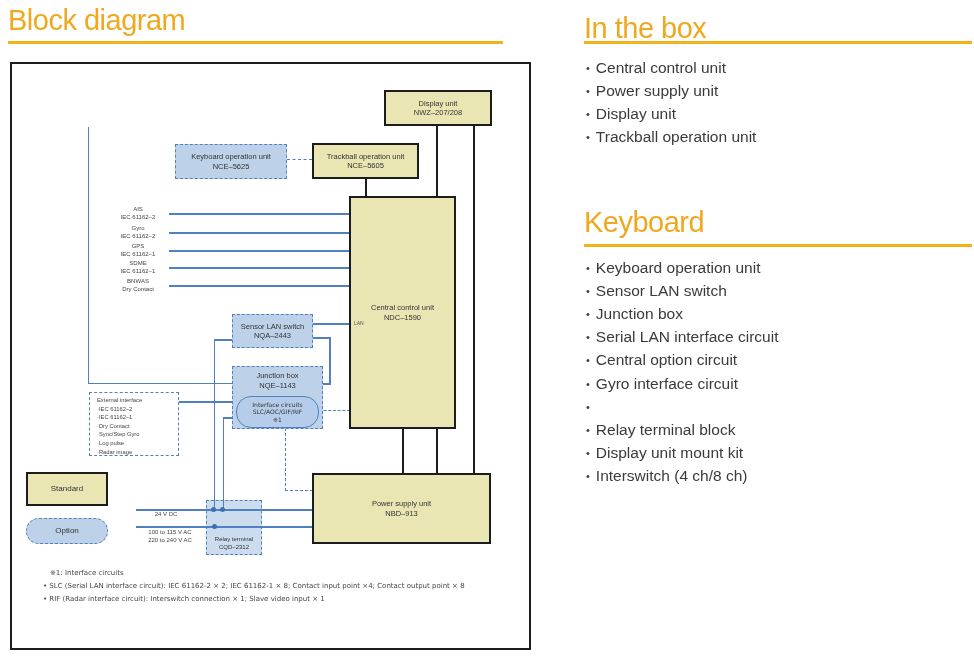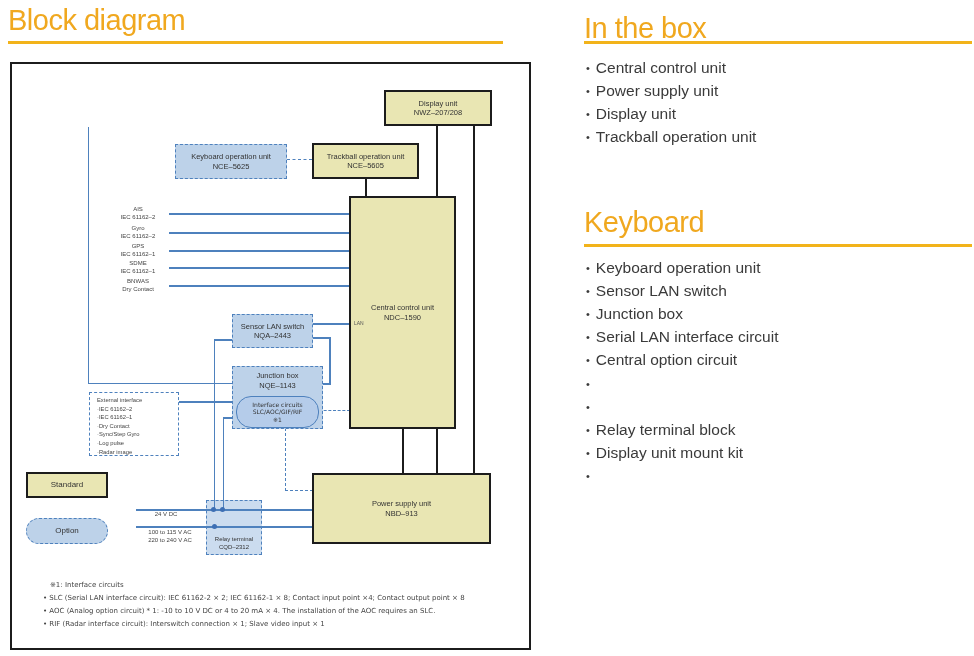--- a/index.html
+++ b/index.html
@@ -36,21 +36,21 @@
   .wh{position:absolute;height:1.6px;background:#4E81BD;z-index:2;}
   .wv{position:absolute;width:1.6px;background:#4E81BD;z-index:2;}
   .whd{position:absolute;height:0;border-top:1.6px dashed #4E81BD;z-index:2;}
   .wvd{position:absolute;width:0;border-left:1.6px dashed #4E81BD;z-index:2;}
   .kv{position:absolute;width:2px;background:#1C1C1C;z-index:2;}
   .dot{position:absolute;width:5px;height:5px;border-radius:50%;background:#3D6FB4;z-index:5;}
   
   .sig{position:absolute;left:110px;width:56px;text-align:center;font-size:6px;line-height:7.5px;color:#444;z-index:2;}
   .plabel{position:absolute;font-size:6px;color:#444;text-align:center;line-height:7.5px;z-index:2;}
   .notes{position:absolute;left:43px;top:567px;font-size:7px;color:#444;line-height:12.9px;z-index:2;
-         font-family:"DejaVu Sans",sans-serif;white-space:nowrap;margin-top:12px;}
+         font-family:"DejaVu Sans",sans-serif;white-space:nowrap;}
   .notes .first{padding-left:7px;}
 </style>
 </head>
 <body>
 
 <div class="canvas">
 
   <div class="h1" style="left:8px;top:4px;">Block diagram</div>
   <div class="rule" style="left:8px;top:41px;width:495px;"></div>
 
@@ -93,34 +93,36 @@
     <div class="li">
         <span class="blt">•</span>
         <span>Serial LAN interface circuit</span>
       </div>
     <div class="li">
         <span class="blt">•</span>
         <span>Central option circuit</span>
       </div>
     <div class="li">
         <span class="blt">•</span>
+        <span>Gyro interface circuit</span>
       </div>
     <div class="li">
         <span class="blt">•</span>
       </div>
     <div class="li">
         <span class="blt">•</span>
         <span>Relay terminal block</span>
       </div>
     <div class="li">
         <span class="blt">•</span>
         <span>Display unit mount kit</span>
       </div>
     <div class="li">
         <span class="blt">•</span>
+        <span>Interswitch (4 ch/8 ch)</span>
       </div>
   </div>
 
   <div class="frame"></div>
 
   <div class="relay">
     <div class="txt">
       <div>Relay terminal</div>
       <div>CQD–2312</div>
     </div>
@@ -194,21 +196,21 @@
   <div class="ext">
     <div>External interface</div>
     <div>·IEC 61162–2</div>
     <div>·IEC 61162–1</div>
     <div>·Dry Contact</div>
     <div>·Sync/Step Gyro</div>
     <div>·Log pulse</div>
     <div>·Radar image</div>
   </div>
 
-  <div class="box std lgd" style="left:26px;top:472px;width:82px;height:26px;">
+  <div class="box std lgd" style="left:26px;top:472px;width:82px;height:34px;">
     <div>Standard</div>
   </div>
   <div class="box opt lgd" style="left:26px;top:518px;width:82px;height:26px;border-radius:13px;">
     <div>Option</div>
   </div>
 
   <div class="sig" style="top:206px;">
     <div>AIS</div>
     <div>IEC 61162–2</div>
   </div>
@@ -235,17 +237,16 @@
     <div>220 to 240 V AC</div>
   </div>
 
   <div class="dot" style="left:211.3px;top:507.3px;"></div>
   <div class="dot" style="left:220.3px;top:507.3px;"></div>
   <div class="dot" style="left:212px;top:524.3px;"></div>
 
   <div class="notes">
     <div class="first">※1: Interface circuits</div>
     <div>• SLC (Serial LAN interface circuit): IEC 61162-2 × 2; IEC 61162-1 × 8; Contact input point ×4; Contact output point × 8</div>
-    <div>• AOC (Analog option circuit) * 1: -10 to 10 V DC or 4 to 20 mA × 4. The installation of the AOC requires an SLC.</div>
     <div>• RIF (Radar interface circuit): Interswitch connection × 1; Slave video input × 1</div>
   </div>
 
 </div>
 
 </body></html>

